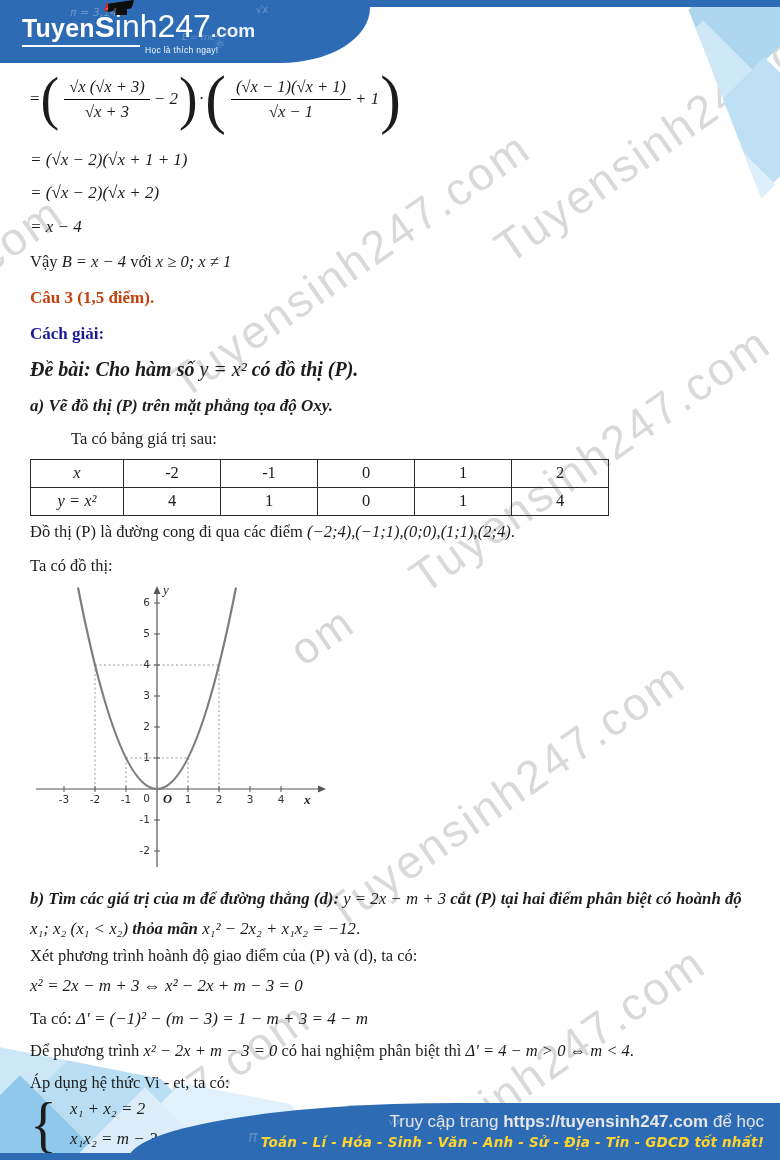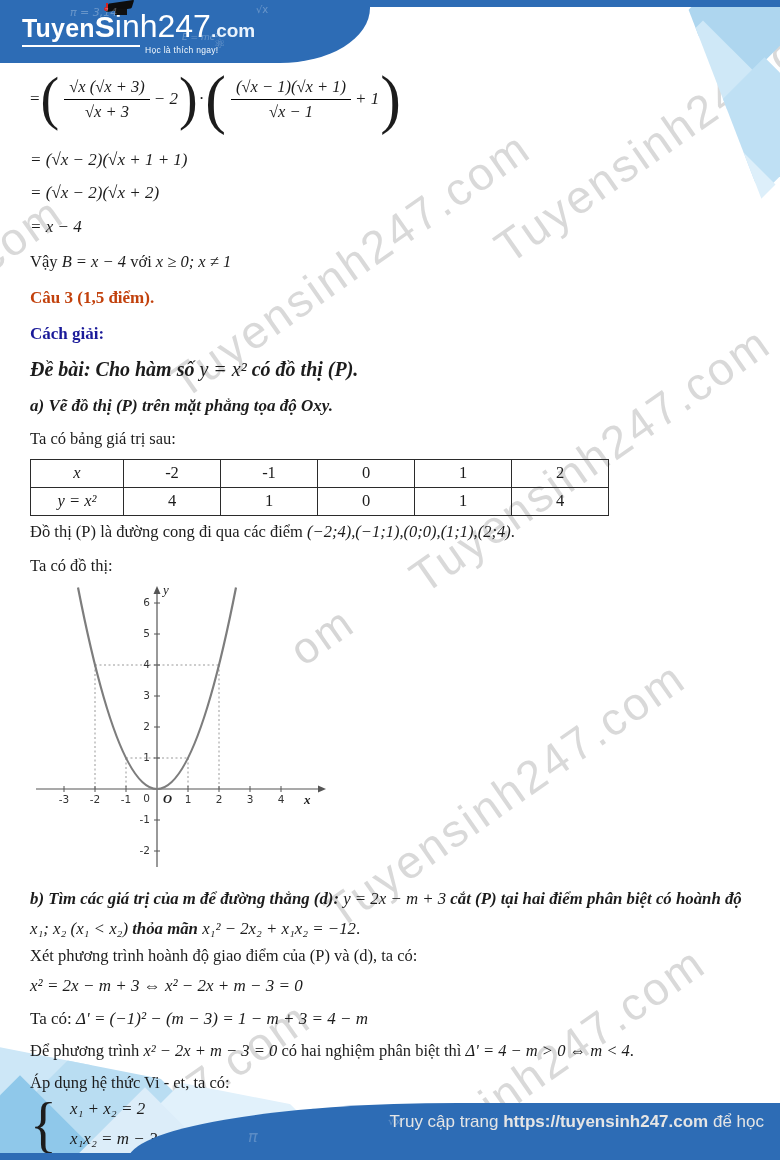--- a/index.html
+++ b/index.html
@@ -55,21 +55,21 @@
   .frac .num { padding:0 5px 1px; border-bottom:1.4px solid #000; }
   .frac .den { padding-top:1px; }
   .eqline { margin-top:8px; font-size:17px; }
   .eq4 { margin-top:10px; }
   .vay { margin-top:10px; }
   .cau-title { margin-top:12px; color:#c2410c; font-weight:700; font-size:17px; }
   .method { margin-top:12px; color:#1a1a99; font-weight:700; font-size:17px; }
   .bolditalic { font-weight:700; font-style:italic; }
   .debai { margin-top:8px; font-size:20px; }
   .parta { margin-top:10px; font-size:17px; }
-  .tintro { margin-top:8px; }
+  .tintro { margin-top:8px;margin-left:41px; }
   table.values { margin-top:8px; border-collapse:collapse; }
   table.values td { border:1.7px solid #2b2b2b; text-align:center; height:28px; font-size:16.5px; }
   table.values td.c0 { width:93px; }
   table.values td.c { width:97px; }
   .points { margin-top:4px; }
   .gintro { margin-top:10px; }
   .graph { margin-top:2px; display:block; }
   .partb { margin-top:4px; font-size:16.8px; line-height:1.8; }
   .plain { }
   .eqint { margin-top:6px; font-size:17px; }
@@ -310,16 +310,17 @@
     <div class="dia" style="left:90px;  top:70px;  width:110px; height:110px; background:#dcedf9;"></div>
   </div>
   <div class="ftr-band">
     <span class="fdoodle fd1">π</span>
     <span class="fdoodle fd2">√x</span>
     <div class="ftr-l1">
       <span>Truy cập trang</span>
       <span class="link">https://tuyensinh247.com</span>
       <span>để học</span>
     </div>
+    <div class="ftr-l2">Toán - Lí - Hóa - Sinh - Văn - Anh - Sử - Địa - Tin - GDCD tốt nhất!</div>
   </div>
   <div class="btm-strip"></div>
 
 </div>
 
 </body></html>

